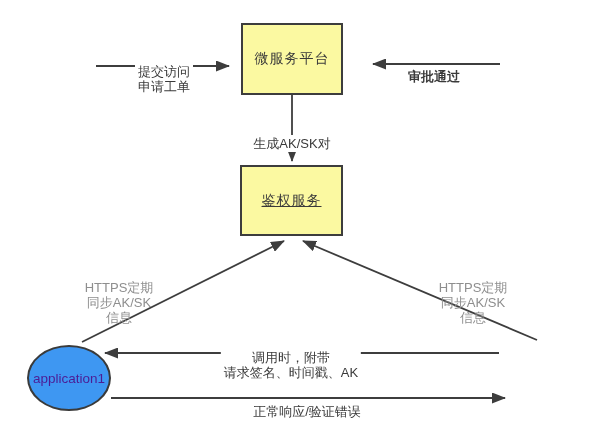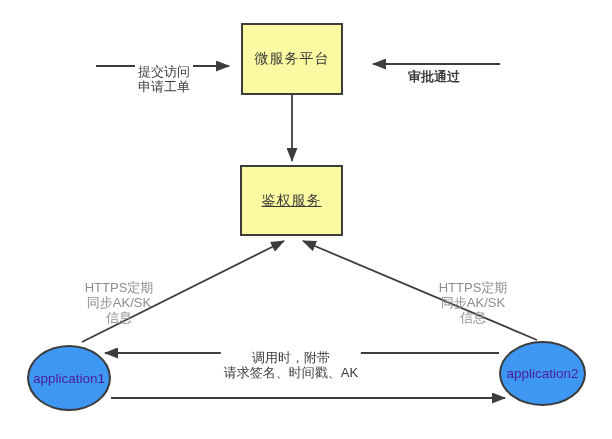--- a/index.html
+++ b/index.html
@@ -109,35 +109,34 @@
   </div>
 
   <div id="node-auth" class="node node-box">
     <span>鉴权服务</span>
   </div>
 
   <div id="node-app1" class="node node-ellipse">
     <span>application1</span>
   </div>
 
-  <div id="node-app2" class="node node-ellipse">
-    <span>application2</span>
-  </div>
 
   <div id="label-submit" class="edge-label chip">提交访问
 申请工单</div>
 
   <div id="label-approve" class="edge-label chip">审批通过</div>
 
+  <div id="label-generate" class="edge-label chip">生成AK/SK对</div>
 
   <div id="label-sync-left" class="edge-label gray-label">HTTPS定期
 同步AK/SK
 信息</div>
 
   <div id="label-sync-right" class="edge-label gray-label">HTTPS定期
 同步AK/SK
 信息</div>
 
   <div id="label-call" class="edge-label chip">调用时，附带
 请求签名、时间戳、AK</div>
 
+  <div id="label-response" class="edge-label chip">正常响应/验证错误</div>
 
 </div>
 
 </body></html>

